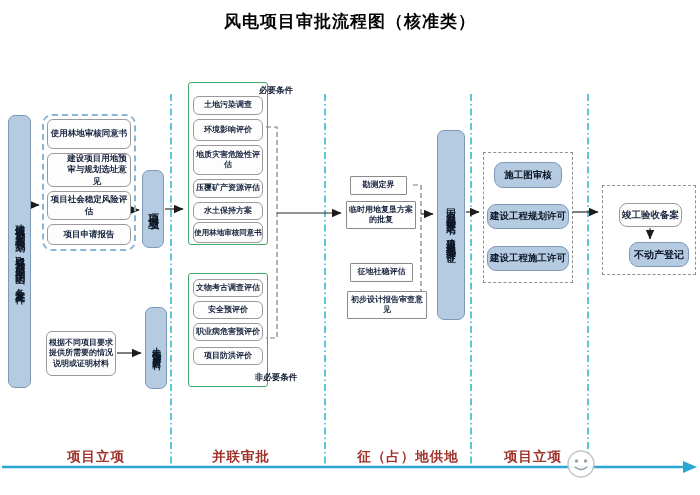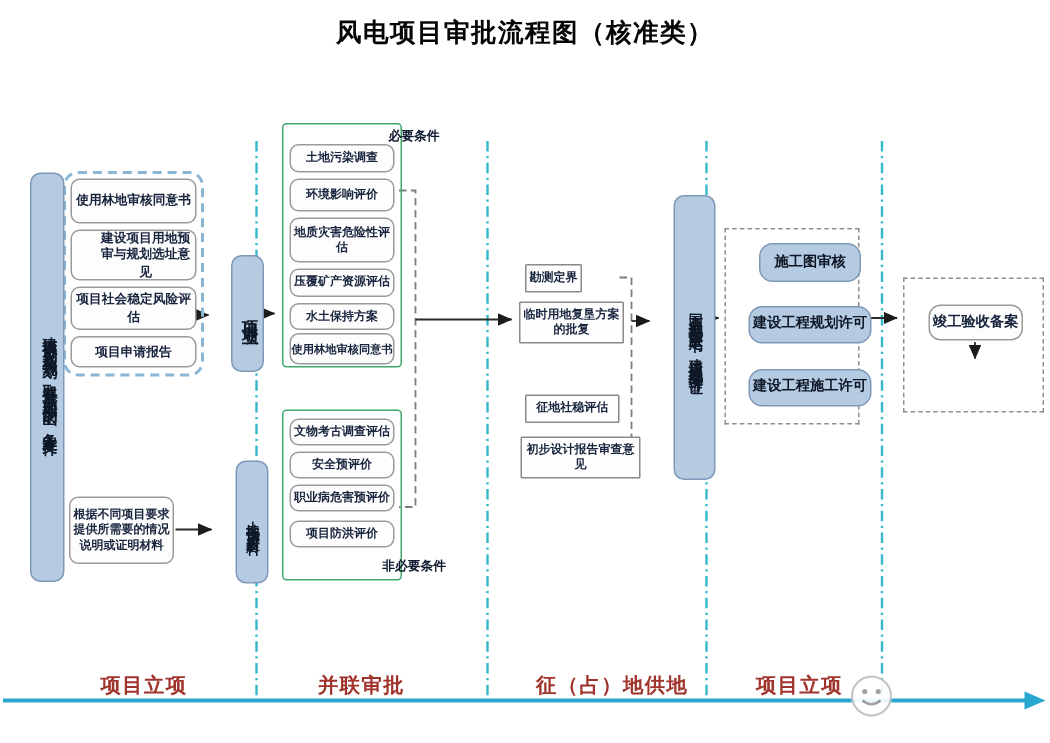--- a/index.html
+++ b/index.html
@@ -11,21 +11,21 @@
     position:absolute;left:0;top:10px;width:700px;text-align:center;
     font-size:17px;font-weight:bold;letter-spacing:1px;color:#050505;font-family:Liberation Mono, monospace;
   }
   .abs{position:absolute;box-sizing:border-box;}
   .cell{
     display:flex;align-items:center;justify-content:center;text-align:center;
     line-height:1.3;z-index:2;
   }
   .box-blue{
     background:#b5cbe2;border:1px solid #7e99b8;border-radius:7px;
-    color:#0d1726;font-weight:bold;margin-left:12px;
+    color:#0d1726;font-weight:bold;
   }
   .box-white{
     background:#fdfdfd;border:1px solid #9a9a9a;border-radius:6px;
     color:#18243e;font-weight:bold;
   }
   .box-square{border-radius:1px;background:#fefefe;border:1px solid #8a8a8a;color:#18243e;font-weight:bold;}
   .vtext{writing-mode:vertical-rl;text-orientation:upright;letter-spacing:2px;line-height:1.05;}
   .cont-dash-blue{
     border:2px dashed #8ab6d6;border-radius:10px;z-index:1;background:transparent;
   }
@@ -117,34 +117,35 @@
   <div class="abs cell box-white" style="left:193px;top:202px;width:70px;height:18px;font-size:8px;">水土保持方案</div>
   <div class="abs cell box-white" style="left:193px;top:222px;width:70px;height:21px;font-size:7.5px;">使用林地审核同意书</div>
 
   <div class="abs cont-green" style="left:188px;top:273px;width:80px;height:114px;"></div>
   <div class="abs cell box-white" style="left:193px;top:279px;width:70px;height:18px;font-size:8px;">文物考古调查评估</div>
   <div class="abs cell box-white" style="left:193px;top:301px;width:70px;height:18px;font-size:8px;">安全预评价</div>
   <div class="abs cell box-white" style="left:193px;top:323px;width:70px;height:18px;font-size:8px;">职业病危害预评价</div>
   <div class="abs cell box-white" style="left:193px;top:347px;width:70px;height:18px;font-size:8px;">项目防洪评价</div>
   <div class="cont-label" style="left:188px;top:372px;width:80px;">非必要条件</div>
 
-  <div class="abs cell box-square" style="left:350px;top:176px;width:38px;height:19px;font-size:8px;">勘测定界</div>
+  <div class="abs cell box-square" style="left:350px;top:176px;width:57px;height:19px;font-size:8px;">勘测定界</div>
   <div class="abs cell box-square" style="left:346px;top:201px;width:70px;height:28px;font-size:8px;">临时用地复垦方案的批复</div>
   <div class="abs cell box-square" style="left:350px;top:263px;width:63px;height:19px;font-size:8px;">征地社稳评估</div>
   <div class="abs cell box-square" style="left:347px;top:291px;width:80px;height:28px;font-size:8px;">初步设计报告审查意见</div>
 
   <div class="abs cell box-blue vtext" style="left:437px;top:130px;width:28px;height:190px;font-size:9.5px;">国有土地划拨决定书、建设用地规划许可证</div>
 
   <div class="abs cont-dash-gray" style="left:483px;top:152px;width:90px;height:131px;"></div>
   <div class="abs cell box-blue" style="left:494px;top:162px;width:68px;height:26px;font-size:9.5px;border-radius:9px;">施工图审核</div>
   <div class="abs cell box-blue" style="left:487px;top:204px;width:82px;height:25px;font-size:9.5px;border-radius:9px;">建设工程规划许可</div>
   <div class="abs cell box-blue" style="left:487px;top:246px;width:82px;height:25px;font-size:9.5px;border-radius:9px;">建设工程施工许可</div>
 
   <div class="abs cont-dash-gray" style="left:602px;top:185px;width:94px;height:90px;"></div>
   <div class="abs cell box-white" style="left:619px;top:203px;width:63px;height:24px;font-size:9.5px;border-radius:8px;text-align:center;">竣工验收备案</div>
+  <div class="abs cell box-blue" style="left:629px;top:242px;width:60px;height:25px;font-size:10px;border-radius:9px;">不动产登记</div>
 
   <div class="phase" style="left:60px;width:72px;">项目立项</div>
   <div class="phase" style="left:205px;width:72px;">并联审批</div>
   <div class="phase" style="left:348px;width:120px;">征（占）地供地</div>
   <div class="phase" style="left:497px;width:72px;">项目立项</div>
 
   <div id="watermark">
     <svg width="34" height="34" style="position:absolute;left:0;top:2px;opacity:0.92;">
       <circle cx="16" cy="16" r="13" fill="#ffffff" stroke="#c2c2c2" stroke-width="1.5"></circle>
       <circle cx="11.5" cy="13" r="1.7" fill="#9a9a9a"></circle>

